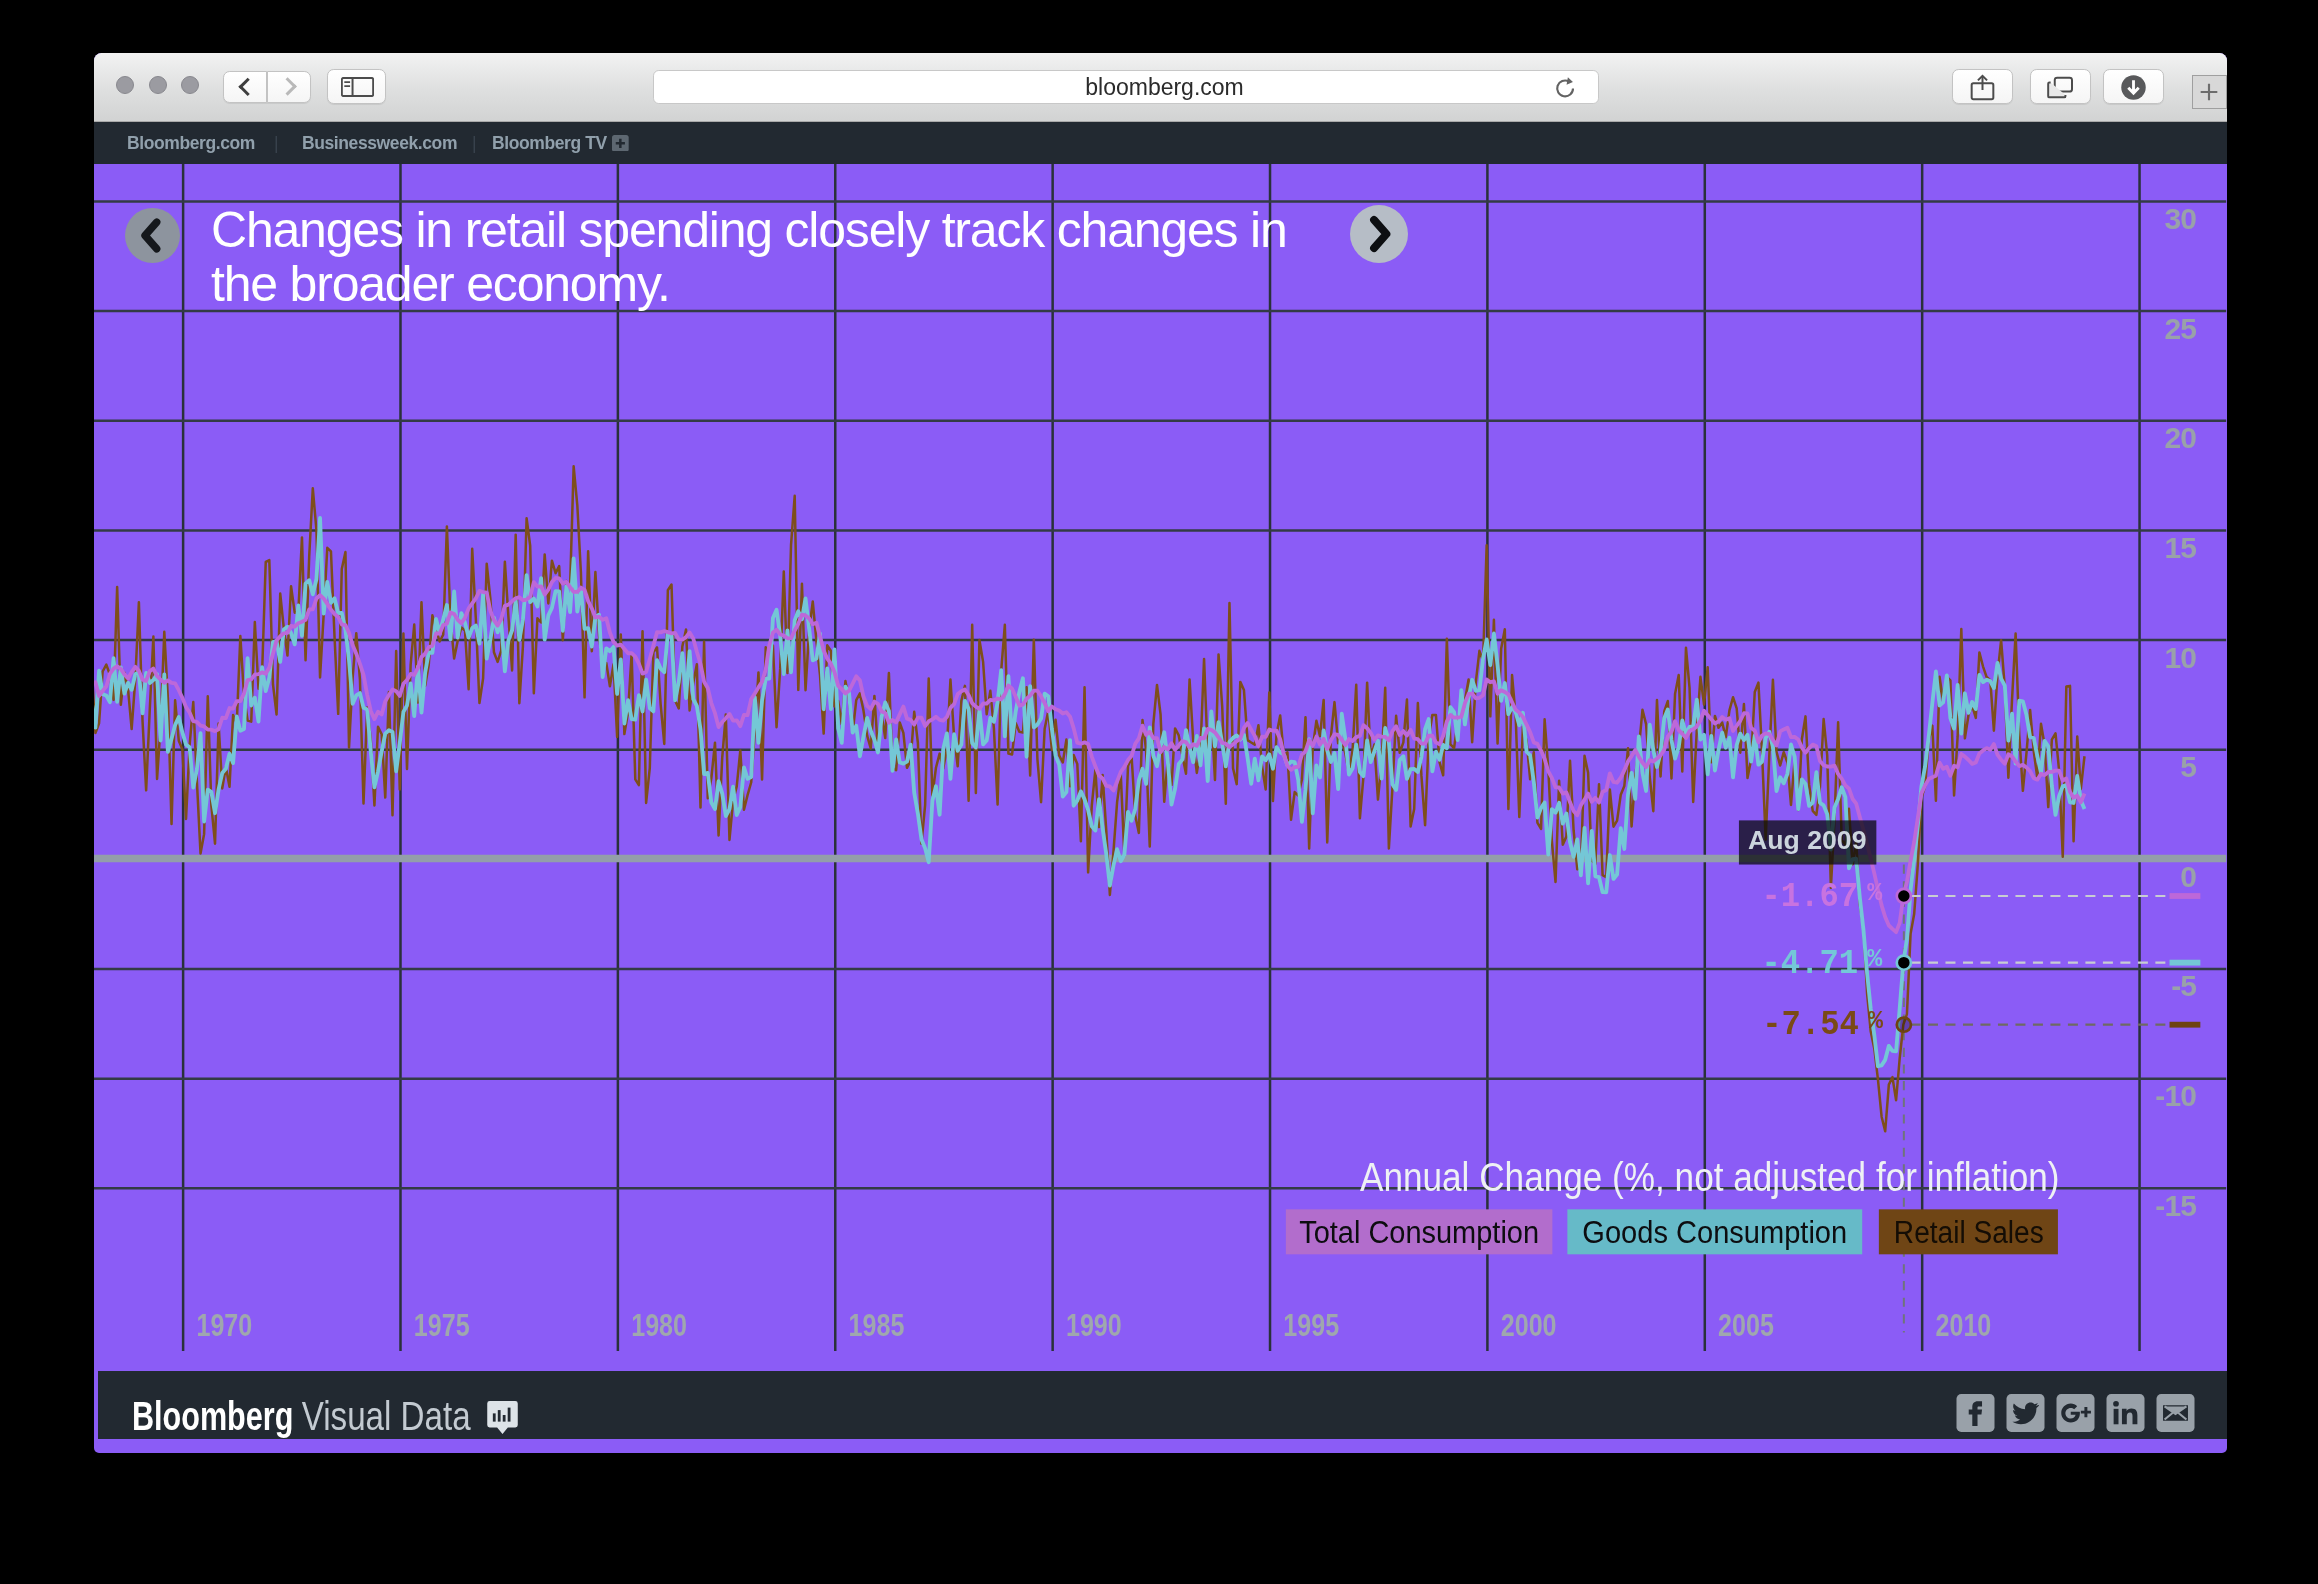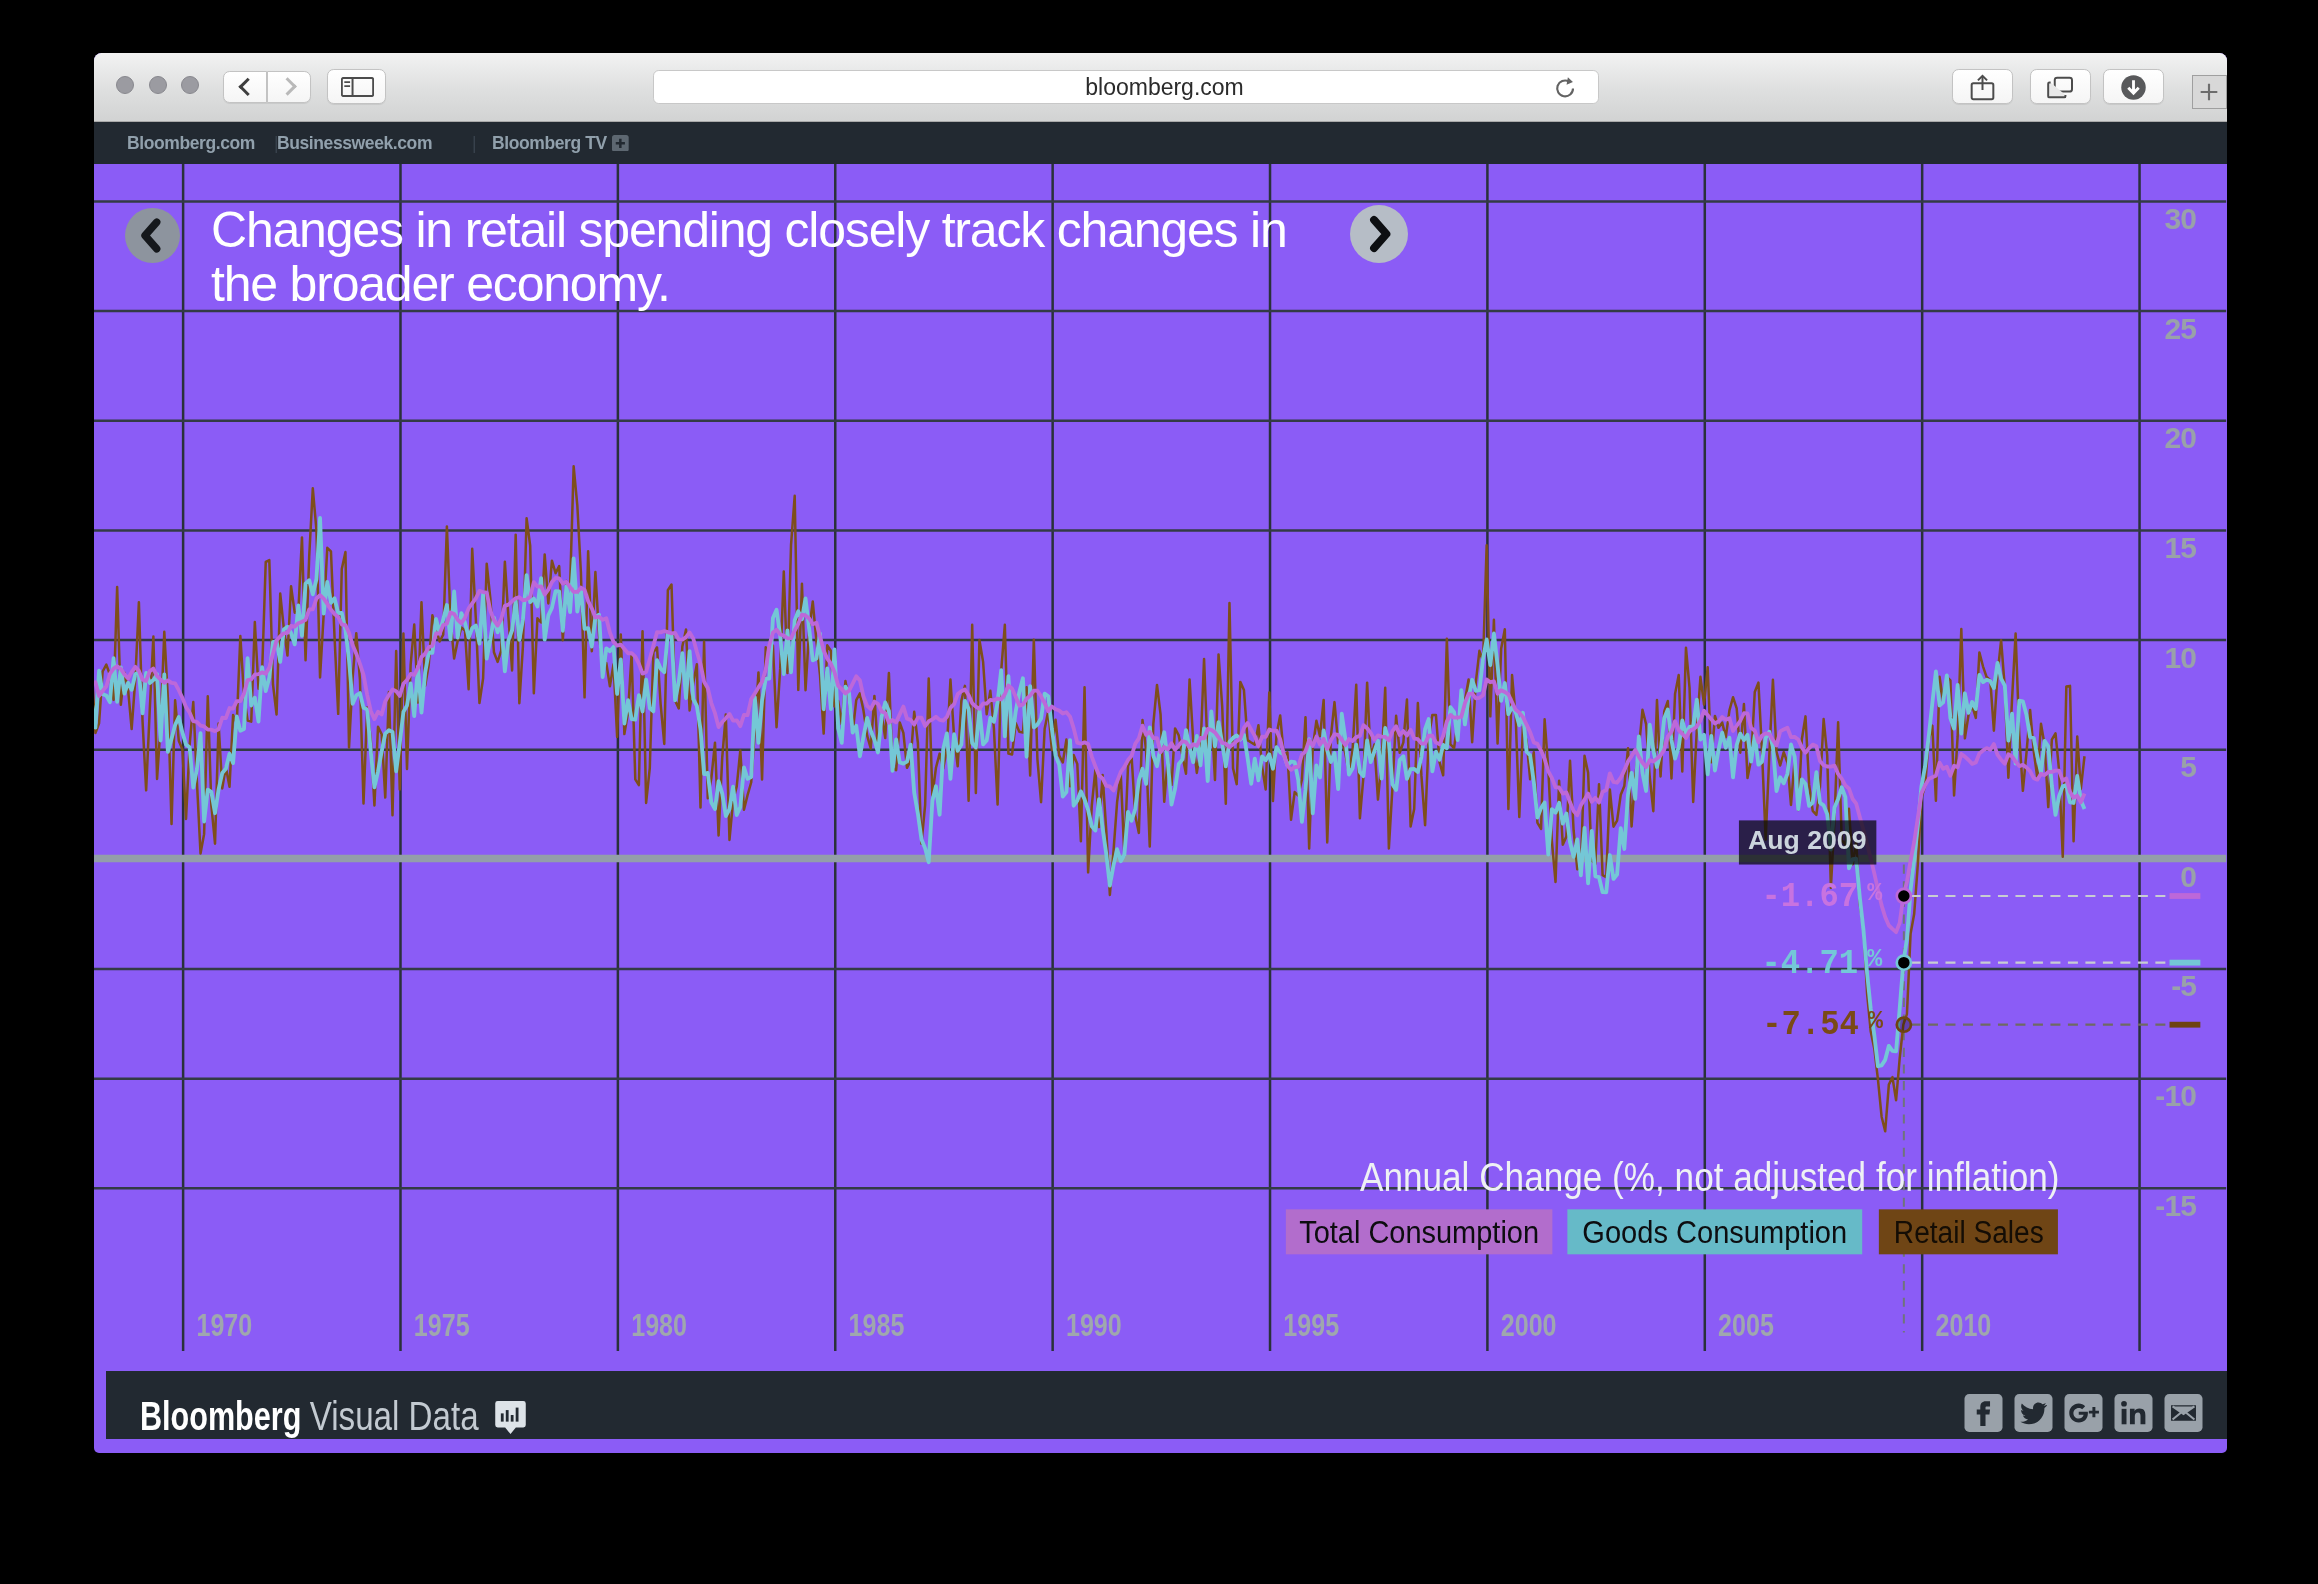--- a/index.html
+++ b/index.html
@@ -16,21 +16,21 @@
   .btn { position:absolute; background:linear-gradient(#ffffff,#f5f5f5); border:0.8px solid #c3c3c3;
     border-radius:6.7px; box-shadow:0 0.8px 0.8px rgba(0,0,0,0.08); }
   .chev { position:absolute; width:13.3px; height:13.3px; border-style:solid; border-width:3.3px 3.3px 0 0; border-color:#3e3e3e; }
   #url { position:absolute; left:559px; top:16.7px; width:946px; height:34px; background:#fff;
     border:0.8px solid #c8c8c8; border-radius:5.8px; color:#2b2b2b; font-size:23px; text-align:center; line-height:32px; }
   
   #nav { position:absolute; left:0; top:69px; width:100%; height:42px; background:#222931; color:#91a0ac;
     font-size:17.5px; font-weight:600; letter-spacing:-0.4px; }
   #nav span { position:absolute; top:10.8px; }
   
-  #footer { position:absolute; left:12px; top:1318px; width:100%; height:68px; background:#222931; }
+  #footer { position:absolute; left:4px; top:1318px; width:100%; height:68px; background:#222931; }
   
   #head { position:absolute; left:117px; top:150px; color:#fff; font-size:50px; line-height:54px; letter-spacing:-1.2px; }
   .arrowc { position:absolute; border-radius:50%; }
   
   #chart { position:absolute; left:0; top:111px; }
   .gv { stroke:#2a313a; stroke-width:3; }
   .gh { stroke:#333b45; stroke-width:3; }
   .xl { font-weight:bold; font-size:37px; fill:#9fa7ae; }
   .yl { font-weight:bold; font-size:36px; fill:#99a1a9; letter-spacing:-1px; }
 </style>
@@ -76,21 +76,21 @@
     </svg>
     <div style="position:absolute; left:2098px; top:21.7px; width:35px; height:34px; background:#d8d8d8; border:1.7px solid #9f9f9f;"></div>
     <svg style="position:absolute; left:2105px; top:29px;" width="20" height="20" viewBox="0 0 24 24">
       <path d="M 12 2 L 12 22 M 2 12 L 22 12" stroke="#6d6d6d" stroke-width="2.6"></path>
     </svg>
   </div>
 
   <div id="nav">
     <span style="left:33px">Bloomberg.com</span>
     <span style="left:180px; color:#39434e; font-weight:400">|</span>
-    <span style="left:183px">Businessweek.com</span>
+    <span style="left:208px">Businessweek.com</span>
     <span style="left:378px; color:#39434e; font-weight:400">|</span>
     <span style="left:398px">Bloomberg TV</span>
     <svg style="position:absolute; left:518px; top:12.5px;" width="16.7" height="16.7" viewBox="0 0 20 20">
       <rect x="0" y="0" width="20" height="20" rx="3" fill="#5d6771"></rect>
       <path d="M 10 4.5 L 10 15.5 M 4.5 10 L 15.5 10" stroke="#222931" stroke-width="3"></path>
     </svg>
   </div>
 
   <svg id="chart" width="2133" height="1207" viewBox="113 197 2561 1449">
     <line x1="220" y1="197" x2="220" y2="1622" class="gv"></line>

